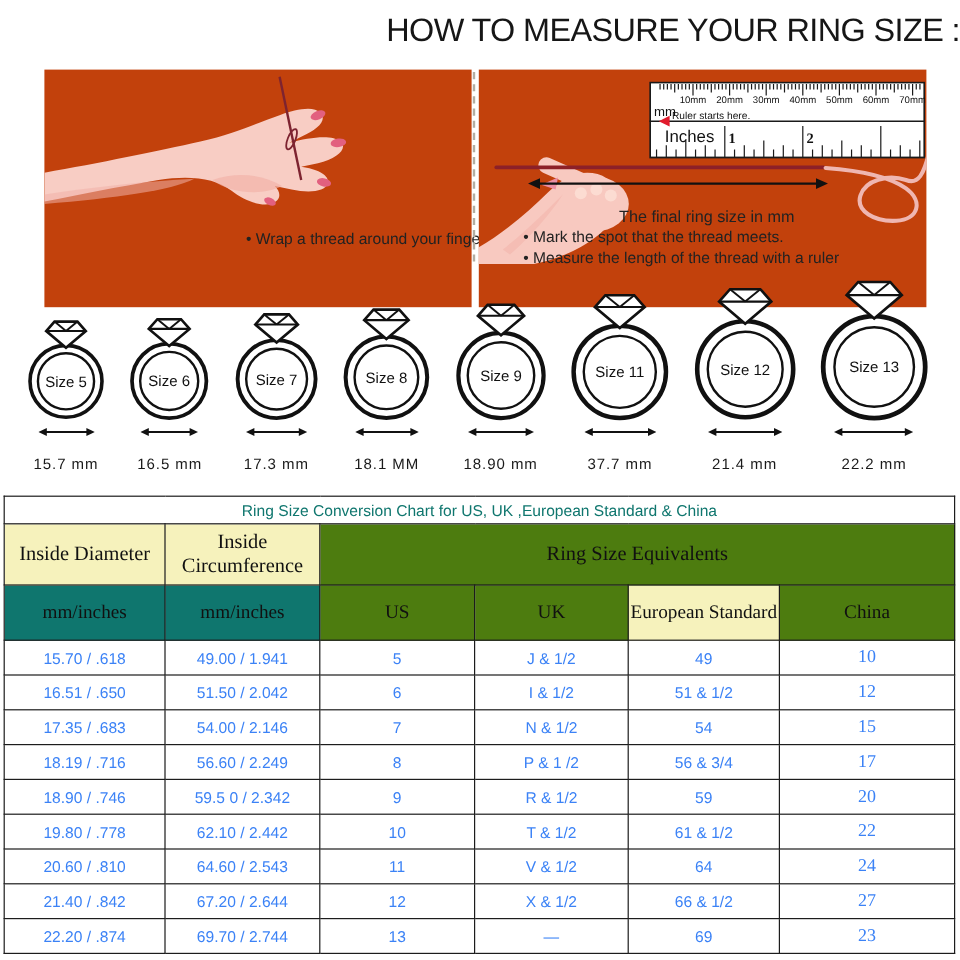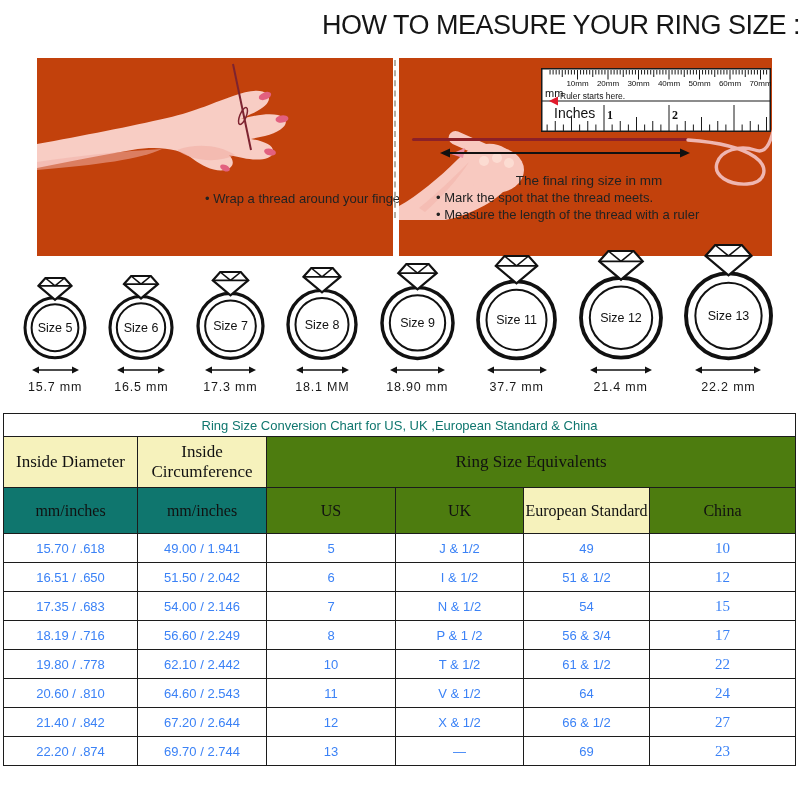--- a/index.html
+++ b/index.html
@@ -20,21 +20,21 @@
 
   .ruler{position:absolute;left:142px;top:10px;}
   .thread-line{position:absolute;left:13px;top:80px;width:276px;height:3px;background:#8c2028;border-radius:2px;}
   .final-arrow{position:absolute;left:41px;top:89px;}
   .thread-caption{position:absolute;left:62px;top:100px;width:256px;text-align:center;font-size:13.5px;color:#222;margin-top:15px;}
   .hand-svg{position:absolute;left:0;top:0;}
 
   .rings{position:absolute;left:0;top:238px;width:800px;height:156px;
     display:flex;align-items:flex-end;justify-content:space-between;padding:0 24px 0 20px;box-sizing:border-box;}
   .ring-item{display:flex;flex-direction:column;align-items:center;}
-  .ring-mm{font-size:12.5px;letter-spacing:0.8px;color:#1a1a1a;margin-top:5px;white-space:nowrap;text-align:right;}
+  .ring-mm{font-size:12.5px;letter-spacing:0.8px;color:#1a1a1a;margin-top:15px;white-space:nowrap;text-align:right;}
   .ring-arrow{margin-top:3px;}
 
   .conv-table{position:absolute;left:3px;top:413px;width:792px;border-collapse:collapse;table-layout:fixed;}
   .conv-table td,.conv-table th{border:1.5px solid #1c1c1c;text-align:center;vertical-align:middle;padding:0;}
   .t-title td{height:22px;font-size:13px;font-weight:400;background:#fff;color:#0f766e;}
   .t-group th{height:50px;font-family:"Liberation Serif",serif;font-size:17px;font-weight:400;}
   .t-sub th{height:45px;font-family:"Liberation Serif",serif;font-size:16px;font-weight:400;line-height:19px;}
   .conv-table tbody td{height:28px;font-size:13px;color:#3b82f6;}
   .conv-table tbody td.serif-cell{font-family:"Liberation Serif",serif;font-size:15px;}
   .yellow-1{background:#f6f2bc;}
@@ -407,20 +407,28 @@
       </tr>
       <tr>
         <td>18.19 / .716</td>
         <td>56.60 / 2.249</td>
         <td>8</td>
         <td>P &amp; 1 /2</td>
         <td>56 &amp; 3/4</td>
         <td class="serif-cell">17</td>
       </tr>
       <tr>
+        <td>18.90 / .746</td>
+        <td>59.5 0 / 2.342</td>
+        <td>9</td>
+        <td>R &amp; 1/2</td>
+        <td>59</td>
+        <td class="serif-cell">20</td>
+      </tr>
+      <tr>
         <td>19.80 / .778</td>
         <td>62.10 / 2.442</td>
         <td>10</td>
         <td>T &amp; 1/2</td>
         <td>61 &amp; 1/2</td>
         <td class="serif-cell">22</td>
       </tr>
       <tr>
         <td>20.60 / .810</td>
         <td>64.60 / 2.543</td>

